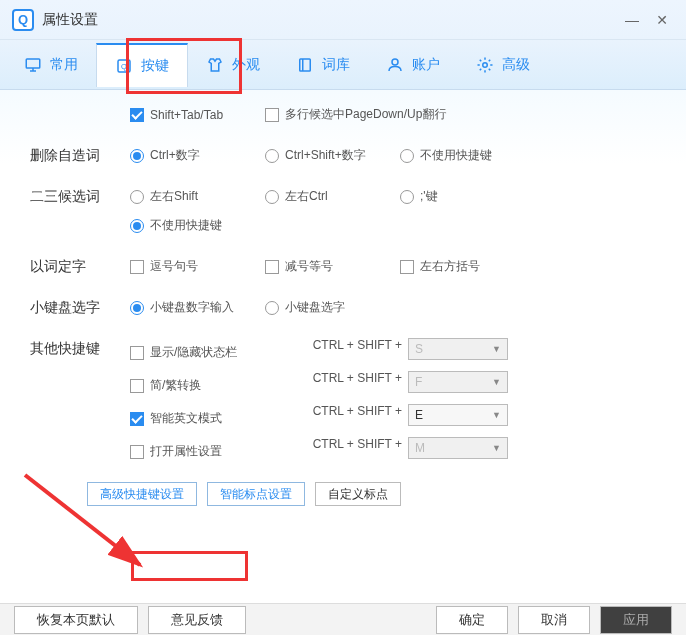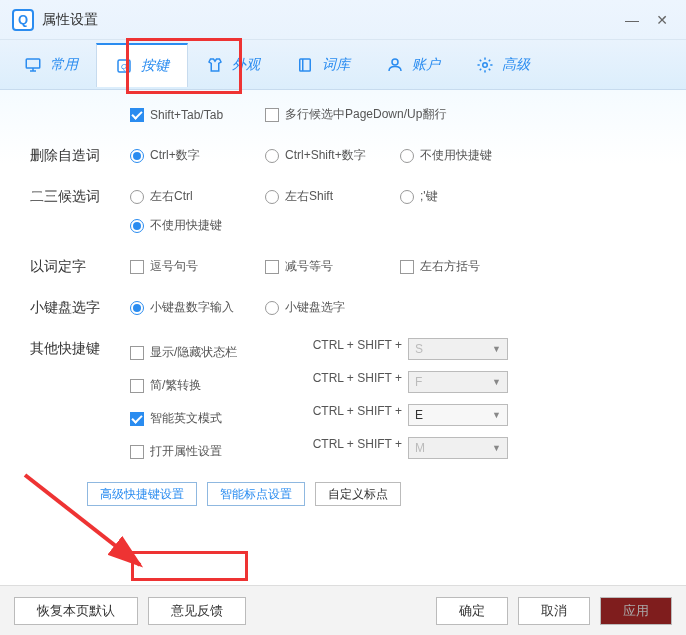--- a/index.html
+++ b/index.html
@@ -3,21 +3,21 @@
 <meta charset="utf-8">
 <style>
 * { box-sizing: border-box; margin: 0; padding: 0; font-family: "Microsoft YaHei", sans-serif; }
 body { width: 686px; height: 635px; background: #fff; overflow: hidden; position: relative; }
 
 .titlebar { height: 40px; display: flex; align-items: center; padding: 0 12px; background: linear-gradient(#edf5fe, #e9f3fd); border-bottom: 1px solid #d9e6f2; }
 .app-logo { width: 22px; height: 22px; border-radius: 4px; background: #fff; border: 2px solid #2a8cf0; color: #2a8cf0; font-weight: bold; font-size: 13px; display: flex; align-items: center; justify-content: center; margin-right: 8px; }
 .title { font-size: 14px; color: #333; flex: 1; }
 .winbtn { width: 24px; height: 24px; display: flex; align-items: center; justify-content: center; color: #666; font-size: 14px; cursor: pointer; margin-left: 6px; }
 
-.tabs { height: 50px; display: flex; align-items: center; padding: 0 6px; background: linear-gradient(#e9f3fd, #dceefc); border-bottom: 1px solid #c7dbee; font-style: italic; }
+.tabs { height: 50px; display: flex; align-items: center; padding: 0 6px; background: linear-gradient(#e9f3fd, #dceefc); border-bottom: 1px solid #c7dbee; }
 .tab { display: flex; align-items: center; padding: 12px 18px; color: #2a8cf0; font-size: 14px; cursor: pointer; gap: 8px; }
 .tab.active { background: #fff; border-top: 2px solid #2a8cf0; border-left: 1px solid #c7dbee; border-right: 1px solid #c7dbee; margin-bottom: -1px; }
 .tab-icon { width: 18px; height: 18px; }
 
 .highlight-tab { position: absolute; left: 126px; top: 38px; width: 116px; height: 56px; border: 3px solid #e33; pointer-events: none; z-index: 10; }
 .highlight-btn { position: absolute; left: 131px; top: 551px; width: 117px; height: 30px; border: 3px solid #e33; pointer-events: none; z-index: 10; }
 .arrow { position: absolute; left: 20px; top: 470px; z-index: 10; pointer-events: none; }
 
 .content { padding: 10px 20px 10px 30px; height: 495px; overflow: hidden; background: linear-gradient(#f5fbff 0%, #fff 15%); position: relative; }
 .row { display: flex; align-items: center; margin-bottom: 12px; }
@@ -36,24 +36,24 @@
 .shortcut-row .opt { min-width: 158px; }
 .sc-label { font-size: 12px; color: #555; width: 120px; text-align: right; padding-right: 6px; }
 .sc-select { width: 100px; height: 22px; border: 1px solid #bbb; background: #f7f7f7; font-size: 12px; color: #888; padding: 0 6px; display: flex; align-items: center; justify-content: space-between; }
 .sc-select.disabled { color: #bbb; background: #f0f0f0; }
 .chev { font-size: 9px; color: #888; }
 
 .btn-row { display: flex; gap: 10px; margin-top: 10px; margin-left: 57px; }
 .btn-sm { height: 24px; padding: 0 12px; border: 1px solid #8fb8e0; background: #fff; color: #2a8cf0; font-size: 12px; cursor: pointer; display: flex; align-items: center; }
 .btn-sm.plain { border-color: #bbb; color: #333; }
 
-.footer { position: absolute; left: 0; right: 0; bottom: 0; height: 50px; background: #f3f3f3; border-top: 1px solid #ddd; display: flex; align-items: center; padding: 0 14px; gap: 10px; }
+.footer { position: absolute; left: 0; right: 0; bottom: 0; height: 32px; background: #f3f3f3; border-top: 1px solid #ddd; display: flex; align-items: center; padding: 0 14px; gap: 10px; }
 .footer .spacer { flex: 1; }
 .fbtn { height: 28px; padding: 0 22px; border: 1px solid #bbb; background: #fff; font-size: 13px; color: #333; cursor: pointer; }
-.fbtn.disabled { color: #aaa; background: #7f1d1d; }
+.fbtn.disabled { color: #aaa; background: #404040; }
 </style>
 </head>
 <body>
 
 <div class="titlebar">
   <div class="app-logo">Q</div>
   <div class="title">属性设置</div>
   <div class="winbtn">—</div>
   <div class="winbtn">✕</div>
 </div>
@@ -137,25 +137,25 @@
           <span>不使用快捷键</span>
         </div>
   </div>
     </div>
 
   <div class="row">
       <div class="section-label">二三候选词</div>
       <div class="opts">
     <div class="opt">
           <span class="rad"></span>
+          <span>左右Shift</span>
+        </div>
+    <div class="opt">
+          <span class="rad"></span>
           <span>左右Ctrl</span>
-        </div>
-    <div class="opt">
-          <span class="rad"></span>
-          <span>左右Shift</span>
         </div>
     <div class="opt">
           <span class="rad"></span>
           <span>;'键</span>
         </div>
     <div class="opt" style="min-width:100%">
           <span class="rad on"></span>
           <span>不使用快捷键</span>
         </div>
   </div>

